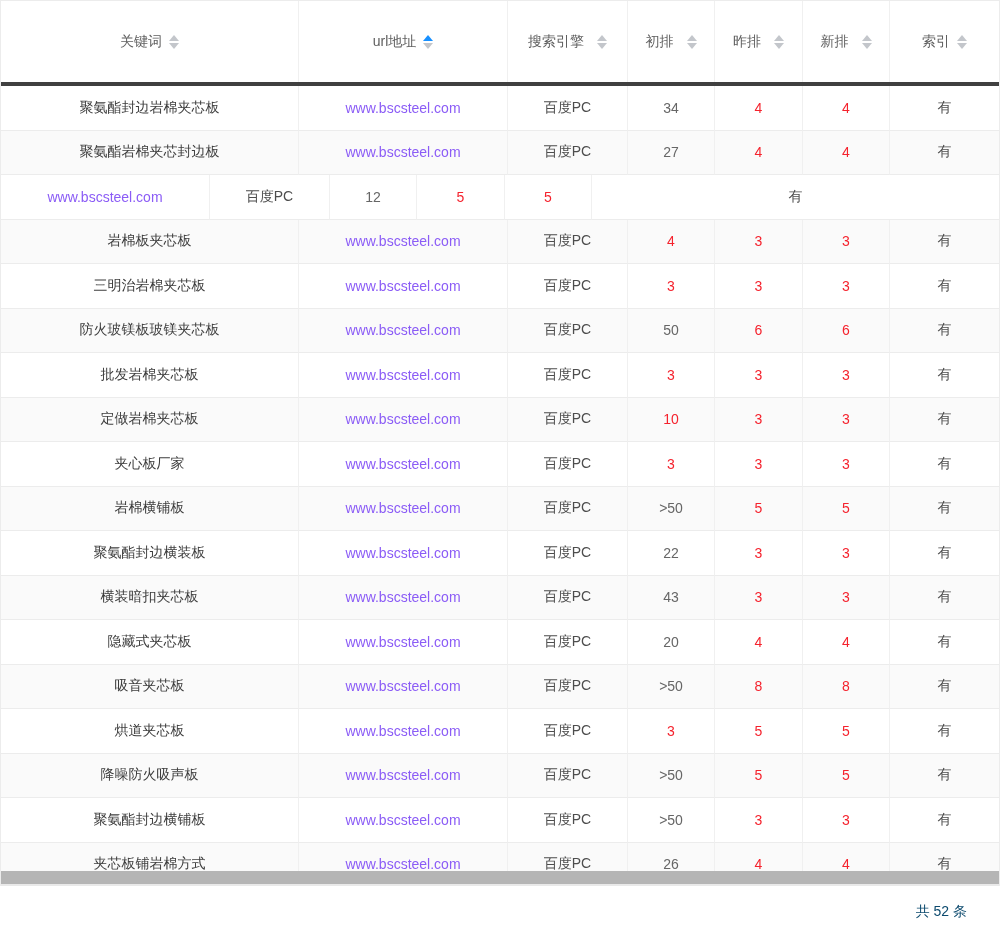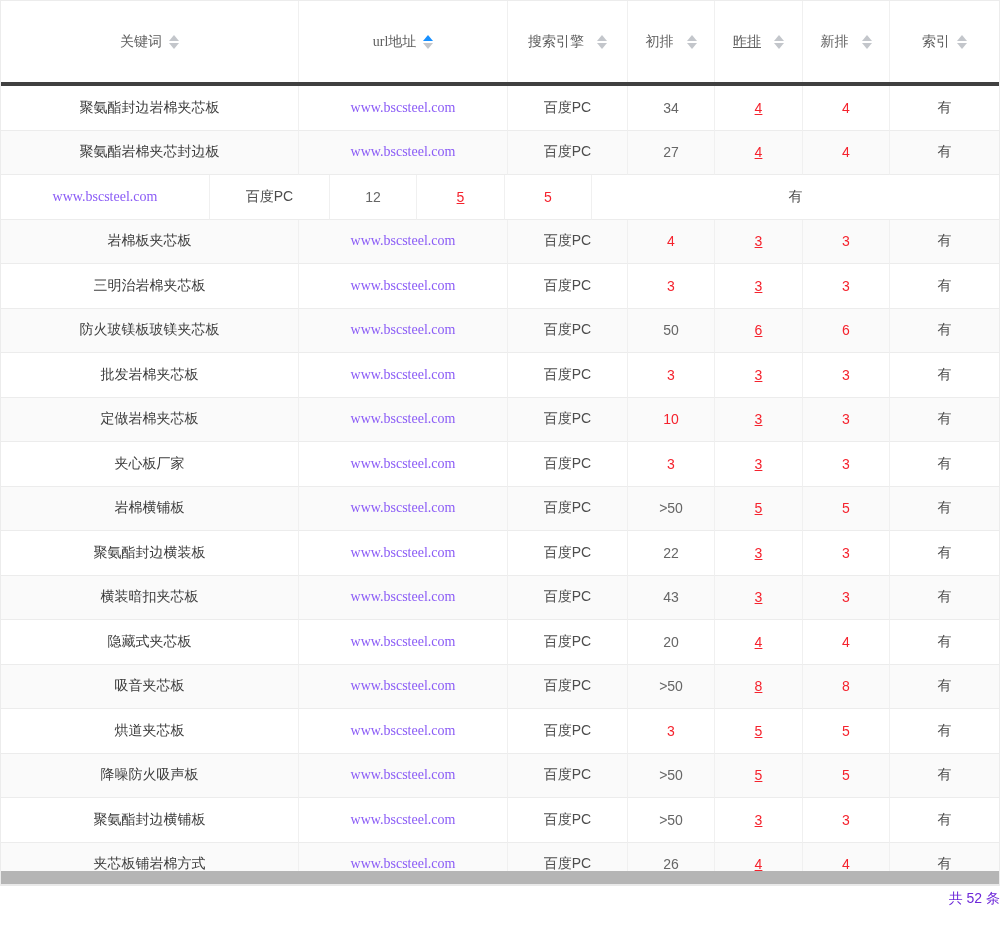--- a/index.html
+++ b/index.html
@@ -36,24 +36,24 @@
   .tr.alt { background:#fafafa; }
   .td {
     display:flex; align-items:center; justify-content:center;
     font-size:14px; color:#666;
     border-right:1px solid #f0f0f0;
     border-bottom:1px solid #ececec;
     overflow:hidden; white-space:nowrap;
   }
   .td:last-child { border-right:none; }
   .c1 { width:298px; }
-  .c2 { width:209px;font-family:Liberation Serif, serif; }
+  .c2 { width:209px; }
   .c3 { width:120px; }
   .c4 { width:87px; }
-  .c5 { width:88px;text-decoration:underline; }
+  .c5 { width:88px; }
   .c6 { width:87px; }
   .c7 { width:111px; flex:1; }
   .td.kw { color:#3d3d3d; }
   .td.url { color:#8b5cf6; }
   .td.engine { color:#4d4d4d; }
   .td.idx { color:#4d4d4d; }
   .td.red { color:#f5222d; }
   .sorter { display:inline-flex; flex-direction:column; align-items:center; }
   .caret { display:block; width:0; height:0;
     border-left:5px solid transparent; border-right:5px solid transparent; }
@@ -62,23 +62,23 @@
   .sorter.asc .caret.up { border-bottom-color:#1890ff; }
   .hscrollbar {
     position:absolute; left:0; bottom:0;
     width:100%; height:15px; background:#e9e9e9;
   }
   .hscrollbar .thumb {
     position:absolute; left:0; top:0;
     width:100%; height:13px; background:#b5b5b5;
   }
   .footer {
-    width:1000px; margin-top:4px;
-    text-align:right; 
-    color:#6d28d9; font-size:14px;
+    width:1000px; margin-top:17px;
+    text-align:right; padding-right:33px;
+    color:#0c4a6e; font-size:14px;
   }
 </style>
 </head>
 <body>
 
 <div class="table">
   <div class="thead">
     <div class="th c1 inline">
       <span>关键词</span>
       <span class="sorter">

